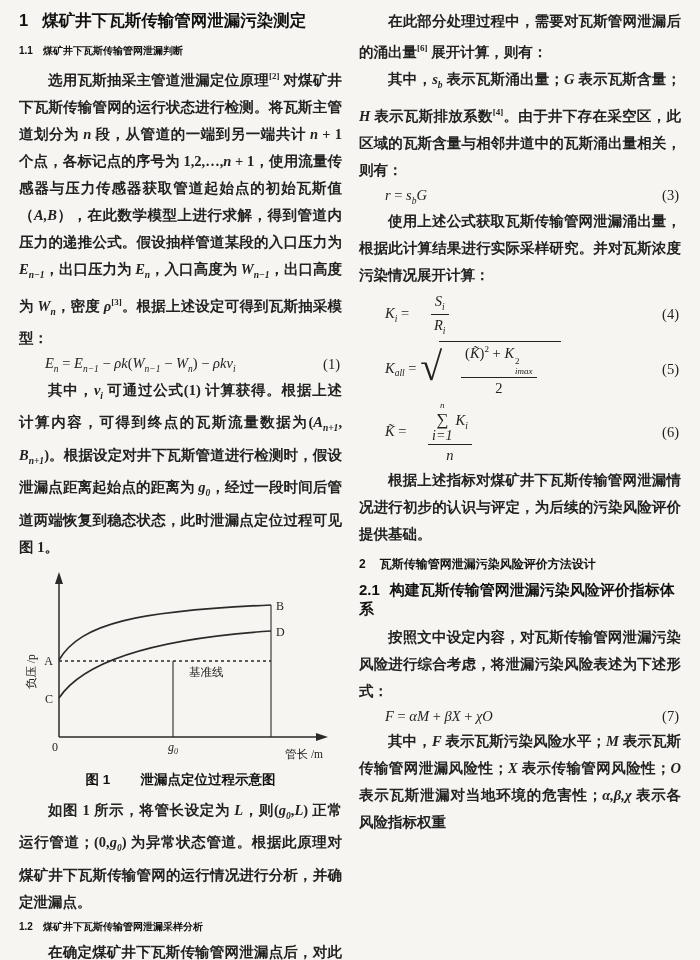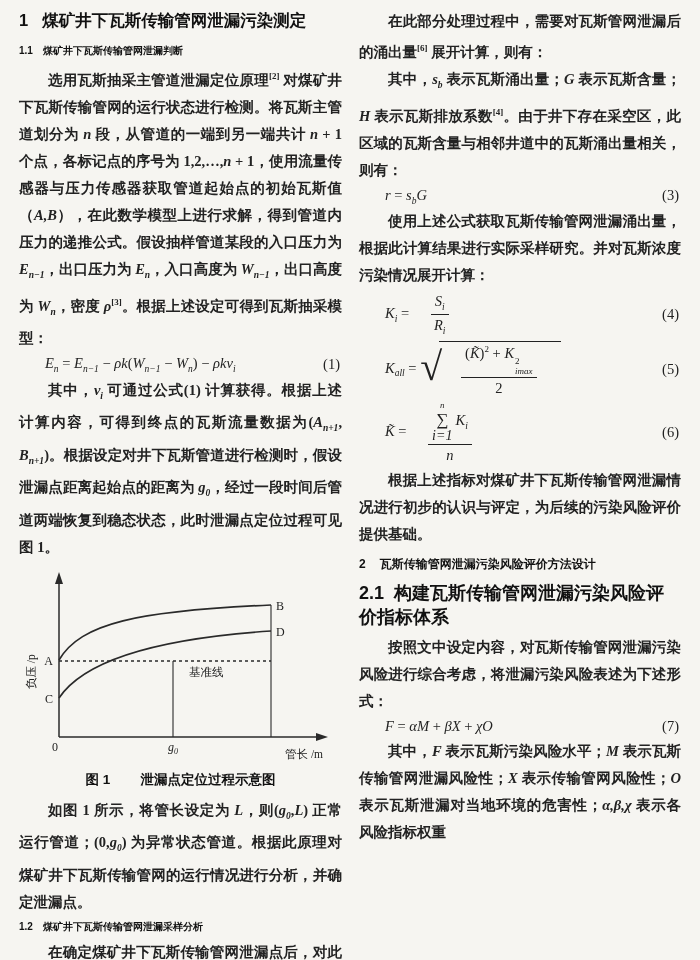--- a/index.html
+++ b/index.html
@@ -174,21 +174,21 @@
       </span>
       <span class="eq-num">(6)</span>
     </div>
 
     <p class="body"><span>根据上述指标对煤矿井下瓦斯传输管网泄漏情况进行初步的认识与评定，为后续的污染风险评价提供基础。</span></p>
 
     <div class="sec1" style="font-size:12px;margin:8px 0 8px 0;">
       <span class="hnum">2</span><span>瓦斯传输管网泄漏污染风险评价方法设计</span>
     </div>
 
-    <div class="subsec" style="font-size:18px;">
+    <div class="subsec" style="font-size:15px;">
       <span class="hnum">2.1</span><span>构建瓦斯传输管网泄漏污染风险评价指标体系</span>
     </div>
 
     <p class="body"><span>按照文中设定内容，对瓦斯传输管网泄漏污染风险进行综合考虑，将泄漏污染风险表述为下述形式：</span></p>
 
     <div class="eq">
       <span class="eq-body"><span class="seg-i">F</span><span> = </span><span class="seg-i">αM</span><span> + </span><span class="seg-i">βX</span><span> + </span><span class="seg-i">χO</span></span>
       <span class="eq-num">(7)</span>
     </div>
 

